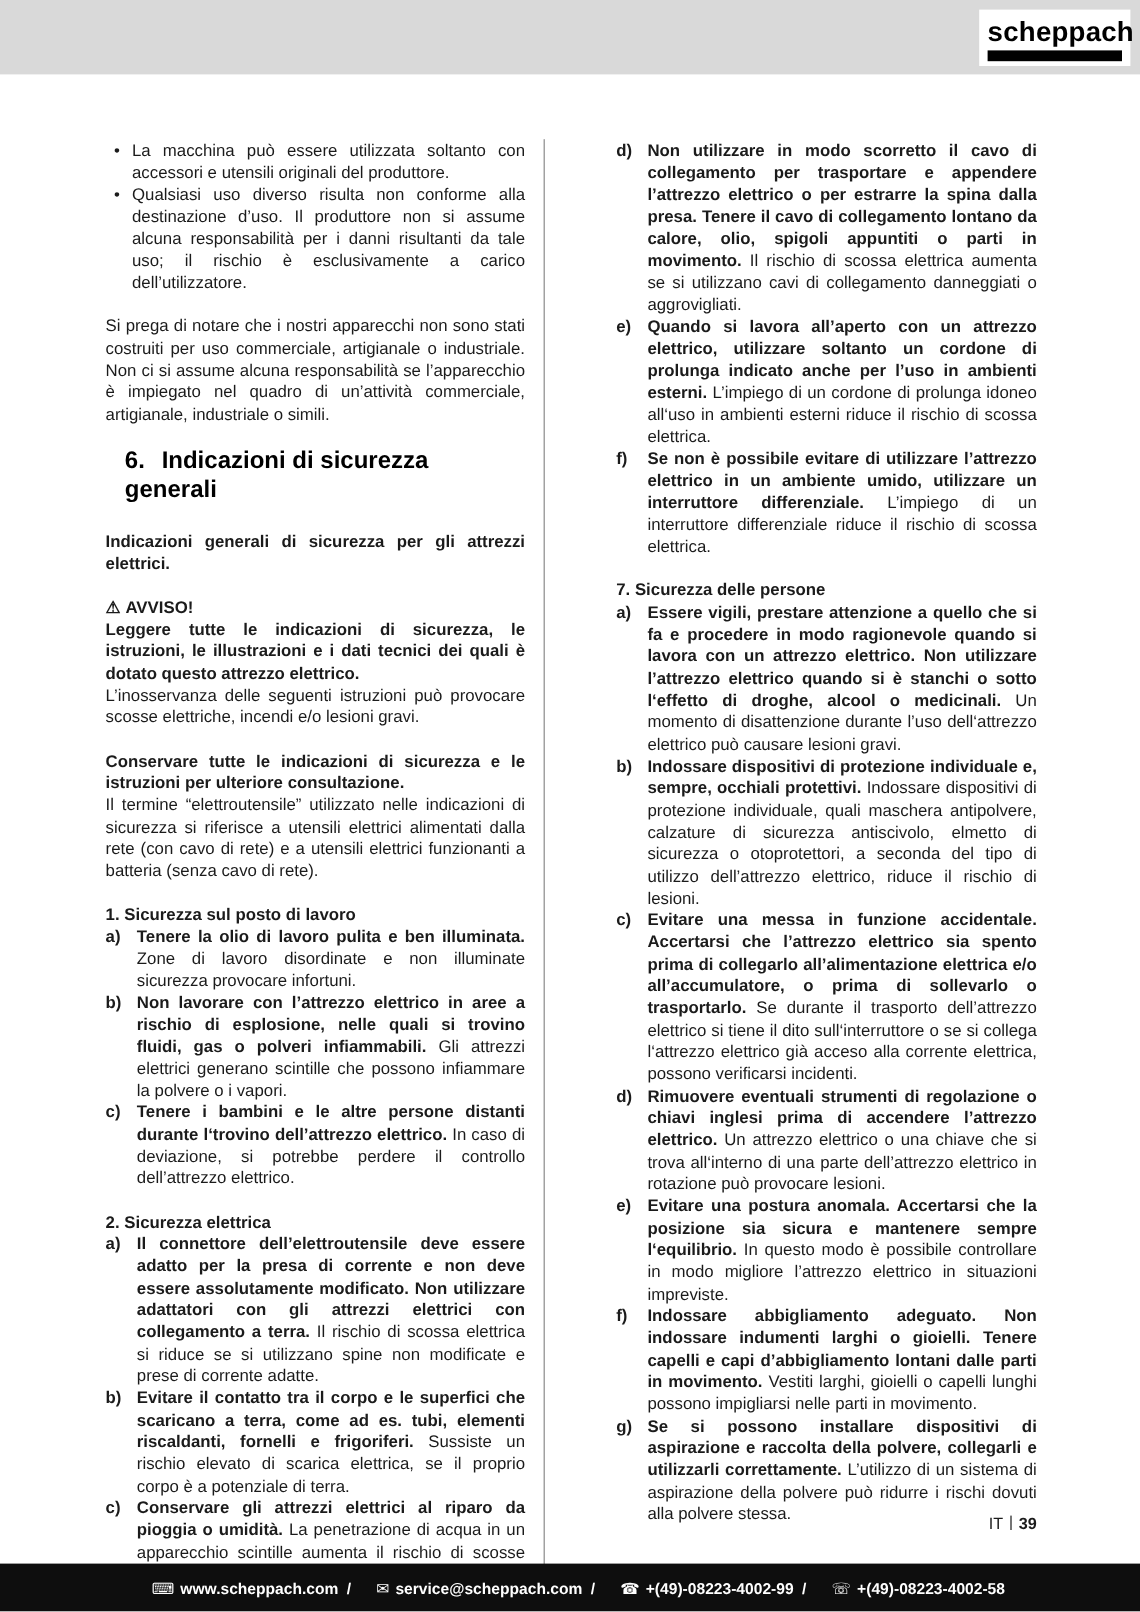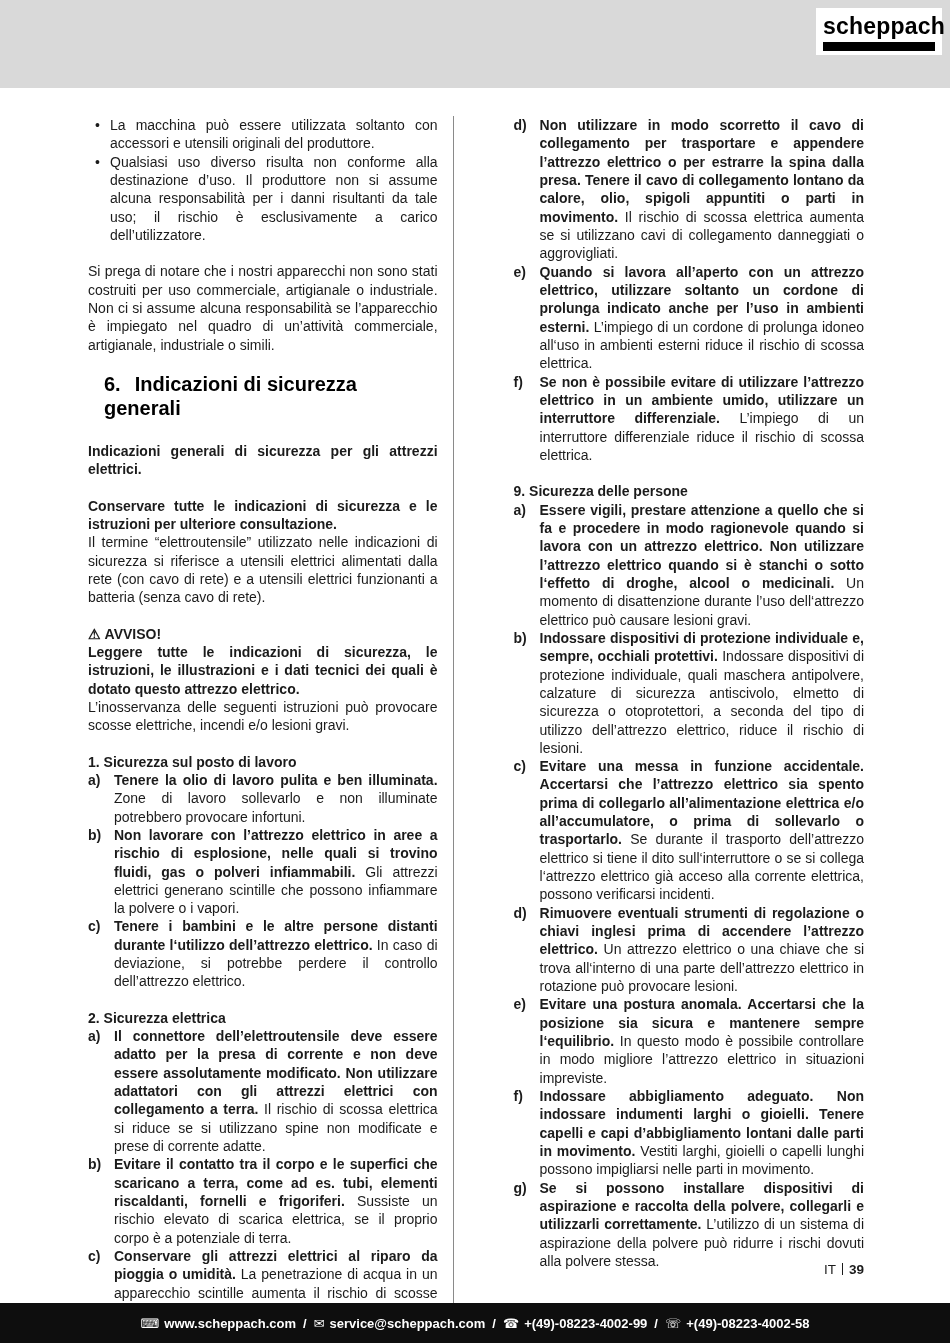--- a/index.html
+++ b/index.html
@@ -7,21 +7,21 @@
   body {
     position: relative;
     background: #ffffff;
     font-family: "Liberation Sans", sans-serif;
     color: #1b1b1b;
     overflow: hidden;
   }
   
   .topbar {
     position: absolute; top: 0; left: 0;
-    width: 950px; height: 88px;
+    width: 950px; height: 62px;
     background: #d9d9d9;
   }
   .logo {
     position: absolute; right: 8px; top: 8px;
     width: 126px; background: #ffffff;
     padding: 5px 7px 0 7px;
   }
   .logo-text {
     display: block;
     font-weight: bold; font-size: 23px; letter-spacing: 0.2px;
@@ -70,21 +70,21 @@
   }
   .pagenum b { font-weight: bold; }
   
   .bottombar {
     position: absolute; left: 0; bottom: 0;
     width: 950px; height: 40px;
     background: #0e0e0e; color: #ffffff;
     display: flex; align-items: center; justify-content: center;
     font-size: 13px; font-weight: bold;
   }
-  .bottombar .seg { white-space: nowrap; }
+  .bottombar .seg { white-space: nowrap; margin-left: 14px; }
   .bottombar .ficon { margin-right: 5px; font-weight: normal; }
   .bottombar .fsep { margin: 0 7px; }
 </style>
 </head>
 <body>
 
 <div class="page">
 
   <header class="topbar">
     <div class="logo">
@@ -104,43 +104,43 @@
 
       <p class="para block">Si prega di notare che i nostri apparecchi non sono stati costruiti per uso commerciale, artigianale o industriale. Non ci si assume alcuna responsabilità se l’apparecchio è impiegato nel quadro di un’attività commerciale, artigianale, industriale o simili.</p>
 
       <h1 class="section-heading">
         <span class="num">6.</span><span>Indicazioni di sicurezza generali</span>
       </h1>
 
       <p class="para block bold">Indicazioni generali di sicurezza per gli attrezzi elettrici.</p>
 
       <div class="block">
-        <p class="para"><b>Conservare tutte le indicazioni di sicurezza e le istruzioni per ulteriore consultazione.</b></p>
-        <p class="para">Il termine “elettroutensile” utilizzato nelle indicazioni di sicurezza si riferisce a utensili elettrici alimentati dalla rete (con cavo di rete) e a utensili elettrici funzionanti a batteria (senza cavo di rete).</p>
-      </div>
-
-      <div class="block">
         <p class="para warning-label"><span class="warning-icon">⚠</span><span>AVVISO!</span></p>
         <p class="para"><b>Leggere tutte le indicazioni di sicurezza, le istruzioni, le illustrazioni e i dati tecnici dei quali è dotato questo attrezzo elettrico.</b></p>
         <p class="para">L’inosservanza delle seguenti istruzioni può provocare scosse elettriche, incendi e/o lesioni gravi.</p>
       </div>
 
       <div class="block">
+        <p class="para"><b>Conservare tutte le indicazioni di sicurezza e le istruzioni per ulteriore consultazione.</b></p>
+        <p class="para">Il termine “elettroutensile” utilizzato nelle indicazioni di sicurezza si riferisce a utensili elettrici alimentati dalla rete (con cavo di rete) e a utensili elettrici funzionanti a batteria (senza cavo di rete).</p>
+      </div>
+
+      <div class="block">
         <p class="sub-title">1. Sicurezza sul posto di lavoro</p>
         <div class="li">
           <span class="letter">a)</span>
-          <p class="li-body"><b>Tenere la olio di lavoro pulita e ben illuminata.</b> <span>Zone di lavoro sollevarlo e non illuminate potrebbero provocare infortuni.</span></p>
+          <p class="li-body"><b>Tenere la olio di lavoro pulita e ben illuminata.</b> <span>Zone di lavoro disordinate e non illuminate sicurezza provocare infortuni.</span></p>
         </div>
         <div class="li">
           <span class="letter">b)</span>
           <p class="li-body"><b>Non lavorare con l’attrezzo elettrico in aree a rischio di esplosione, nelle quali si trovino fluidi, gas o polveri infiammabili.</b> <span>Gli attrezzi elettrici generano scintille che possono infiammare la polvere o i vapori.</span></p>
         </div>
         <div class="li">
           <span class="letter">c)</span>
-          <p class="li-body"><b>Tenere i bambini e le altre persone distanti durante l‘utilizzo dell’attrezzo elettrico.</b> <span>In caso di deviazione, si potrebbe perdere il controllo dell’attrezzo elettrico.</span></p>
+          <p class="li-body"><b>Tenere i bambini e le altre persone distanti durante l‘trovino dell’attrezzo elettrico.</b> <span>In caso di deviazione, si potrebbe perdere il controllo dell’attrezzo elettrico.</span></p>
         </div>
       </div>
 
       <div class="block">
         <p class="sub-title">2. Sicurezza elettrica</p>
         <div class="li">
           <span class="letter">a)</span>
           <p class="li-body"><b>Il connettore dell’elettroutensile deve essere adatto per la presa di corrente e non deve essere assolutamente modificato. Non utilizzare adattatori con gli attrezzi elettrici con collegamento a terra.</b> <span>Il rischio di scossa elettrica si riduce se si utilizzano spine non modificate e prese di corrente adatte.</span></p>
         </div>
         <div class="li">
@@ -166,21 +166,21 @@
           <span class="letter">e)</span>
           <p class="li-body"><b>Quando si lavora all’aperto con un attrezzo elettrico, utilizzare soltanto un cordone di prolunga indicato anche per l’uso in ambienti esterni.</b> <span>L’impiego di un cordone di prolunga idoneo all‘uso in ambienti esterni riduce il rischio di scossa elettrica.</span></p>
         </div>
         <div class="li">
           <span class="letter">f)</span>
           <p class="li-body"><b>Se non è possibile evitare di utilizzare l’attrezzo elettrico in un ambiente umido, utilizzare un interruttore differenziale.</b> <span>L’impiego di un interruttore differenziale riduce il rischio di scossa elettrica.</span></p>
         </div>
       </div>
 
       <div class="block">
-        <p class="sub-title">9. Sicurezza delle persone</p>
+        <p class="sub-title">7. Sicurezza delle persone</p>
         <div class="li">
           <span class="letter">a)</span>
           <p class="li-body"><b>Essere vigili, prestare attenzione a quello che si fa e procedere in modo ragionevole quando si lavora con un attrezzo elettrico. Non utilizzare l’attrezzo elettrico quando si è stanchi o sotto l‘effetto di droghe, alcool o medicinali.</b> <span>Un momento di disattenzione durante l’uso dell‘attrezzo elettrico può causare lesioni gravi.</span></p>
         </div>
         <div class="li">
           <span class="letter">b)</span>
           <p class="li-body"><b>Indossare dispositivi di protezione individuale e, sempre, occhiali protettivi.</b> <span>Indossare dispositivi di protezione individuale, quali maschera antipolvere, calzature di sicurezza antiscivolo, elmetto di sicurezza o otoprotettori, a seconda del tipo di utilizzo dell’attrezzo elettrico, riduce il rischio di lesioni.</span></p>
         </div>
         <div class="li">
           <span class="letter">c)</span>

